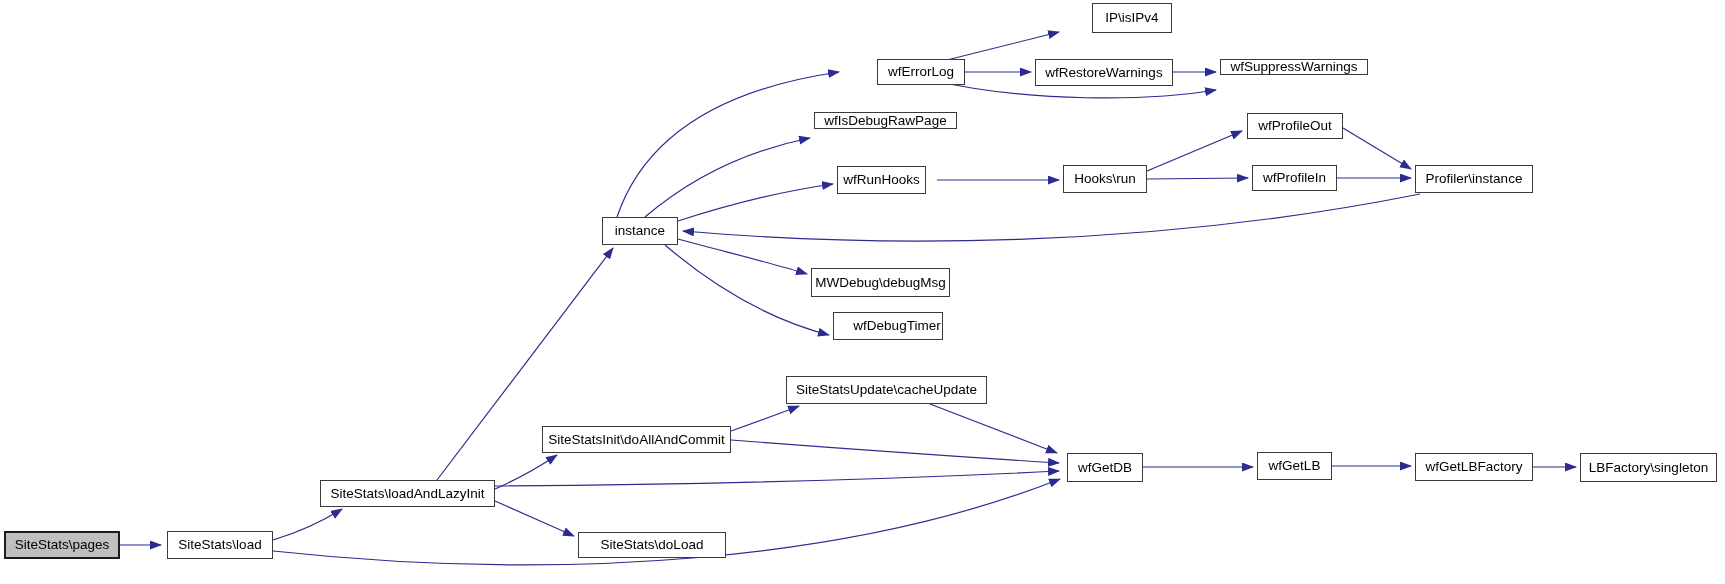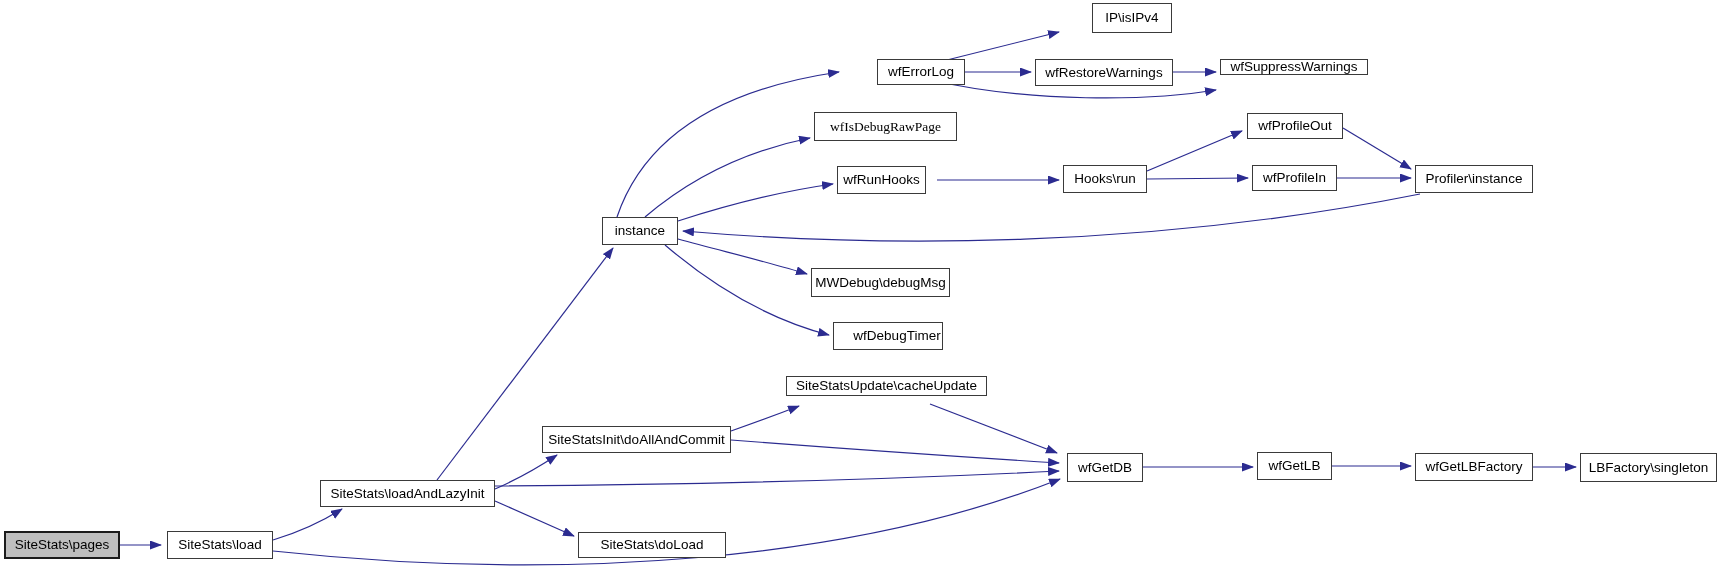--- a/index.html
+++ b/index.html
@@ -58,27 +58,27 @@
         <path d="M1332,466 L1411,466" class="edge" marker-end="url(#arrow)"></path>
         <path d="M1533,467 L1576,467" class="edge" marker-end="url(#arrow)"></path>
       </g>
   </svg>
   <div id="nodes">
       <div class="node highlighted" style="left: 4px; top: 531px; width: 116px; height: 28px;">SiteStats\pages</div>
       <div class="node" style="left: 167px; top: 531px; width: 106px; height: 28px;">SiteStats\load</div>
       <div class="node" style="left: 320px; top: 480px; width: 175px; height: 27px;">SiteStats\loadAndLazyInit</div>
       <div class="node" style="left: 578px; top: 532px; width: 148px; height: 26px;">SiteStats\doLoad</div>
       <div class="node" style="left: 542px; top: 426px; width: 189px; height: 27px;">SiteStatsInit\doAllAndCommit</div>
-      <div class="node" style="left: 786px; top: 376px; width: 201px; height: 20px;">SiteStatsUpdate\cacheUpdate</div>
+      <div class="node" style="left: 786px; top: 376px; width: 201px; height: 28px;">SiteStatsUpdate\cacheUpdate</div>
       <div class="node" style="left: 602px; top: 217px; width: 76px; height: 28px;">instance</div>
       <div class="node" style="left: 843px; top: 59px; width: 88px; height: 26px; margin-left: 34px;">wfErrorLog</div>
-      <div class="node" style="left: 814px; top: 112px; width: 143px; height: 29px; font-family: Liberation Serif, serif;">wfIsDebugRawPage</div>
+      <div class="node" style="left: 814px; top: 112px; width: 143px; height: 17px;">wfIsDebugRawPage</div>
       <div class="node" style="left: 837px; top: 166px; width: 89px; height: 28px;">wfRunHooks</div>
       <div class="node" style="left: 811px; top: 268px; width: 139px; height: 29px;">MWDebug\debugMsg</div>
-      <div class="node" style="left: 833px; top: 322px; width: 110px; height: 28px; padding-left: 18px;">wfDebugTimer</div>
+      <div class="node" style="left: 833px; top: 312px; width: 110px; height: 28px; padding-left: 18px;">wfDebugTimer</div>
       <div class="node" style="left: 1092px; top: 3px; width: 80px; height: 30px;">IP\isIPv4</div>
       <div class="node" style="left: 1035px; top: 59px; width: 138px; height: 27px;">wfRestoreWarnings</div>
       <div class="node" style="left: 1220px; top: 59px; width: 148px; height: 16px;">wfSuppressWarnings</div>
       <div class="node" style="left: 1247px; top: 113px; width: 96px; height: 26px;">wfProfileOut</div>
       <div class="node" style="left: 1063px; top: 165px; width: 84px; height: 28px;">Hooks\run</div>
       <div class="node" style="left: 1252px; top: 165px; width: 85px; height: 26px;">wfProfileIn</div>
       <div class="node" style="left: 1415px; top: 165px; width: 118px; height: 28px;">Profiler\instance</div>
       <div class="node" style="left: 1067px; top: 453px; width: 76px; height: 29px;">wfGetDB</div>
       <div class="node" style="left: 1257px; top: 452px; width: 75px; height: 28px;">wfGetLB</div>
       <div class="node" style="left: 1415px; top: 453px; width: 118px; height: 28px;">wfGetLBFactory</div>

